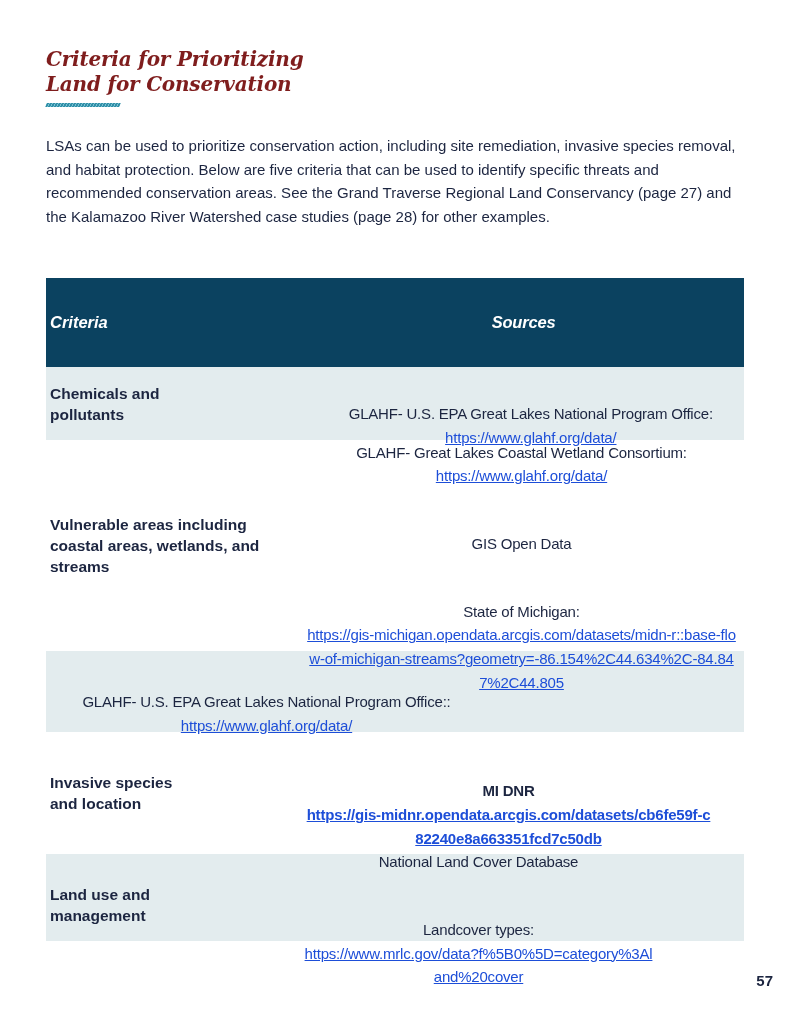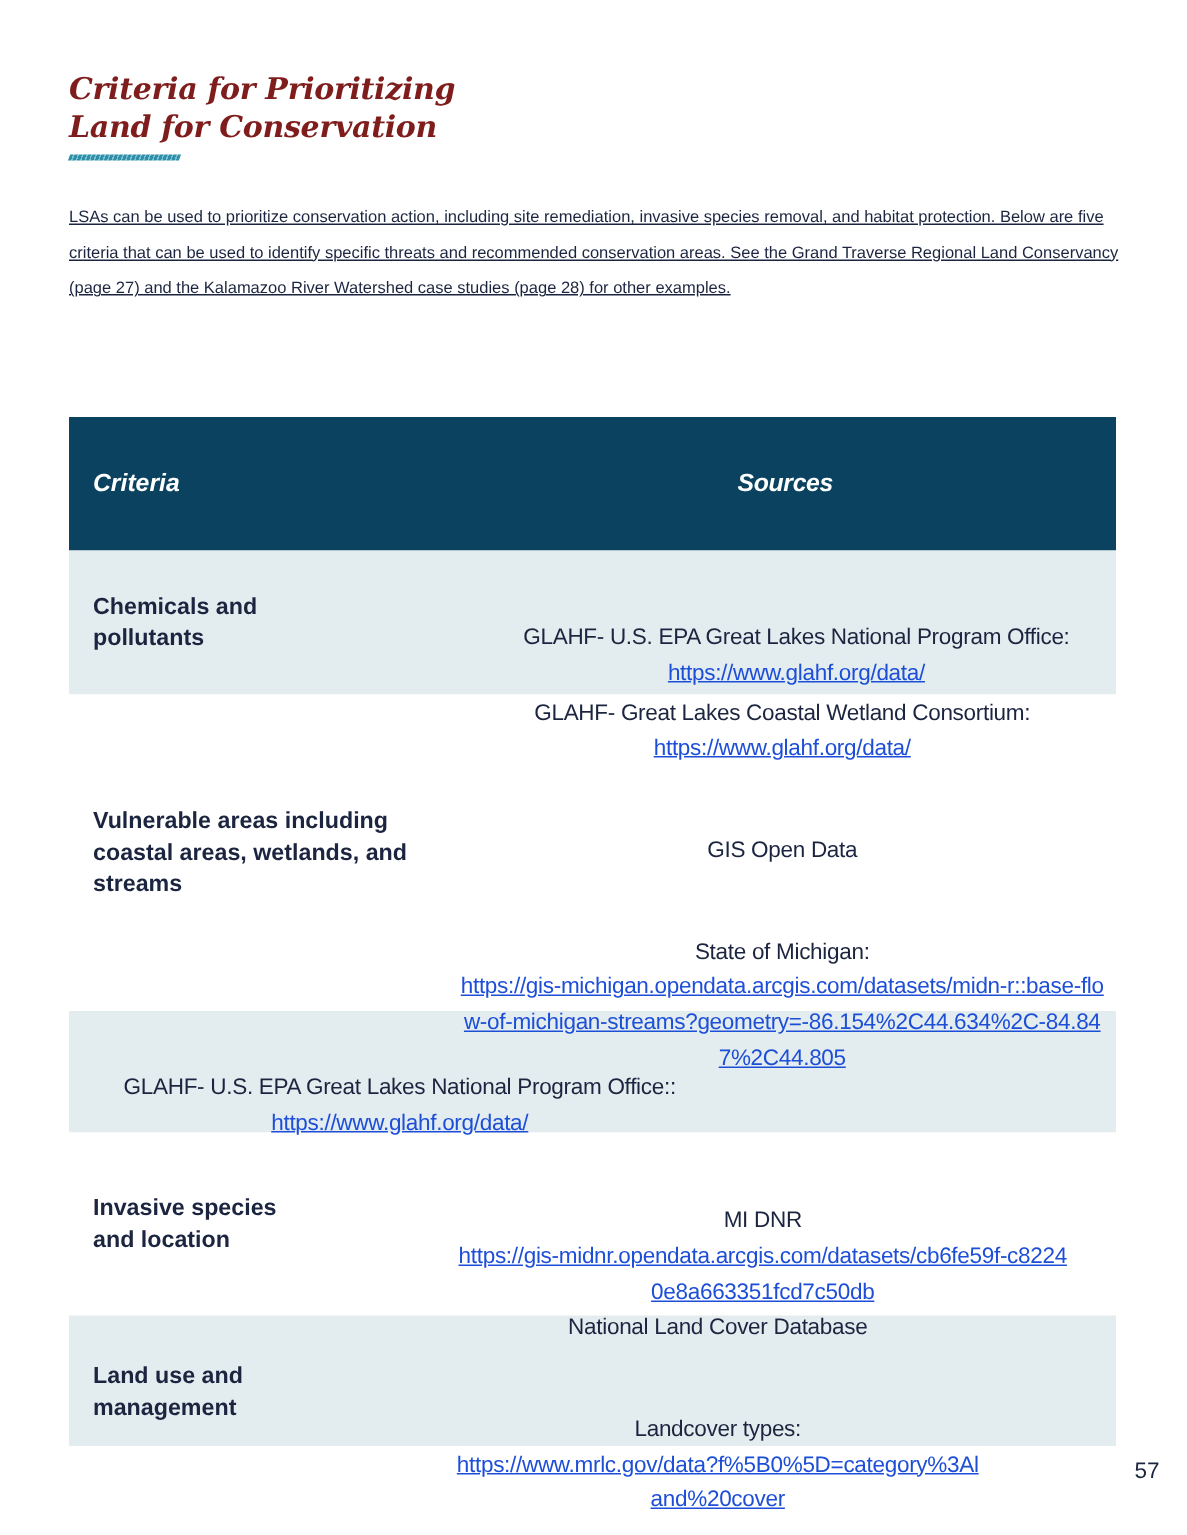--- a/index.html
+++ b/index.html
@@ -36,24 +36,23 @@
       height: 4px;
       background: repeating-linear-gradient(90deg, #2f8fa8 0 2px, #7bc0d0 2px 3px);
       transform: skewX(-20deg);
     }
     .intro {
       position: absolute;
       left: 46px;
       top: 134px;
       width: 700px;
       margin: 0;
-      font-size: 11px;
+      font-size: 15px;
       line-height: 23.7px;
       color: #1c2540;
-      text-decoration: underline;
     }
     .table {
       position: absolute;
       left: 46px;
       top: 278px;
       width: 698px;
       border-collapse: collapse;
     }
     .row {
       display: flex;
@@ -63,21 +62,21 @@
     }
     .row.header {
       background: #0b4260;
       height: 89px;
       color: #ffffff;
     }
     .row.shaded { background: #e3ecee; }
     .row.plain { background: #ffffff; }
     .col-criteria {
       width: 257px;
-      padding-left: 16px;
+      padding-left: 4px;
       box-sizing: border-box;
       font-weight: bold;
       font-size: 15.5px;
       line-height: 21px;
       color: #1c2540;
     }
     .col-sources {
       width: 441px;
       padding-left: 0;
       box-sizing: border-box;
@@ -98,21 +97,21 @@
     .src-link {
       display: block;
       color: #1d4ed8;
       text-decoration: underline;
       word-break: break-all;
     }
     .page-number {
       position: absolute;
       right: 18px;
       top: 972px;
-      font-weight: normal;
+      font-weight: bold;
       font-size: 15px;
       color: #1c2540;
     }
   </style>
 </head>
 <body>
 
 <h1 class="page-title">
   <span>Criteria for Prioritizing</span><br>
   <span>Land for Conservation</span>
@@ -120,21 +119,21 @@
 <div class="title-underline"></div>
 
 <p class="intro">LSAs can be used to prioritize conservation action, including site remediation, invasive species removal, and habitat protection. Below are five criteria that can be used to identify specific threats and recommended conservation areas. See the Grand Traverse Regional Land Conservancy (page 27) and the Kalamazoo River Watershed case studies (page 28) for other examples.</p>
 
 <div class="table">
   <div class="row header">
     <div class="col-criteria">Criteria</div>
     <div class="col-sources">Sources</div>
   </div>
 
-  <div class="row shaded" style="height:96px;gap:21px;">
+  <div class="row shaded" style="height:73px;gap:21px;">
     <div class="col-criteria" style="width:257px; padding-right:60px;">Chemicals and pollutants</div>
     <div class="col-sources">
       <span class="src-line">GLAHF- U.S. EPA Great Lakes National Program Office:</span>
       <a class="src-link">https://www.glahf.org/data/</a>
     </div>
   </div>
 
   <div class="row plain" style="height:211px;">
     <div class="col-criteria" style="padding-right:10px;">Vulnerable areas including coastal areas, wetlands, and streams</div>
     <div class="col-sources" style="padding-right:4px;">
@@ -148,21 +147,21 @@
 
   <div class="row shaded" style="height:81px;">
     <div class="col-sources">
       <span class="src-line">GLAHF- U.S. EPA Great Lakes National Program Office::</span>
       <a class="src-link">https://www.glahf.org/data/</a>
     </div>
   </div>
 
   <div class="row plain" style="height:122px;">
     <div class="col-criteria" style="padding-right:100px;">Invasive species and location</div>
-    <div class="col-sources" style="padding-right:30px;">
+    <div class="col-sources" style="padding-right:30px;font-weight:bold;">
       <span class="src-line">MI DNR</span>
       <a class="src-link">https://gis-midnr.opendata.arcgis.com/datasets/cb6fe59f-c82240e8a663351fcd7c50db</a>
     </div>
   </div>
 
   <div class="row shaded" style="height:87px;">
     <div class="col-criteria" style="padding-right:120px;margin-top:14px;">Land use and management</div>
     <div class="col-sources" style="padding-right:90px;">
       <span class="src-line">National Land Cover Database</span>
       <span class="src-line">Landcover types:</span>

